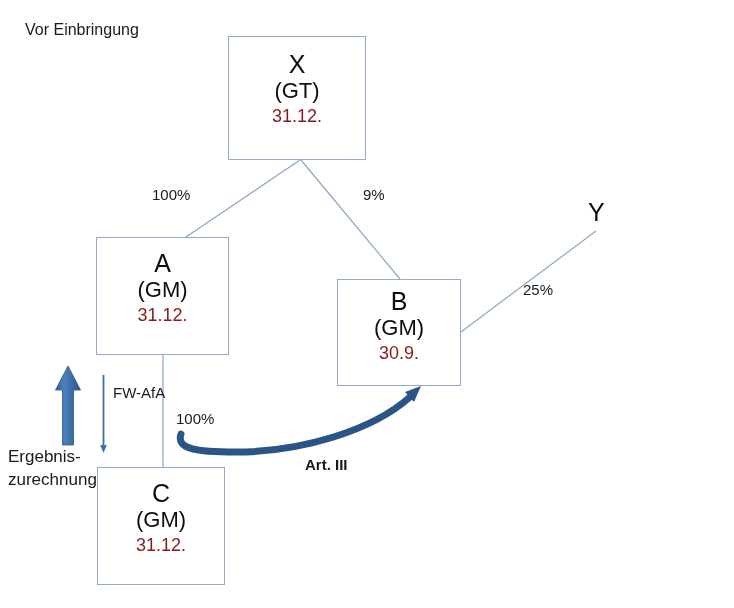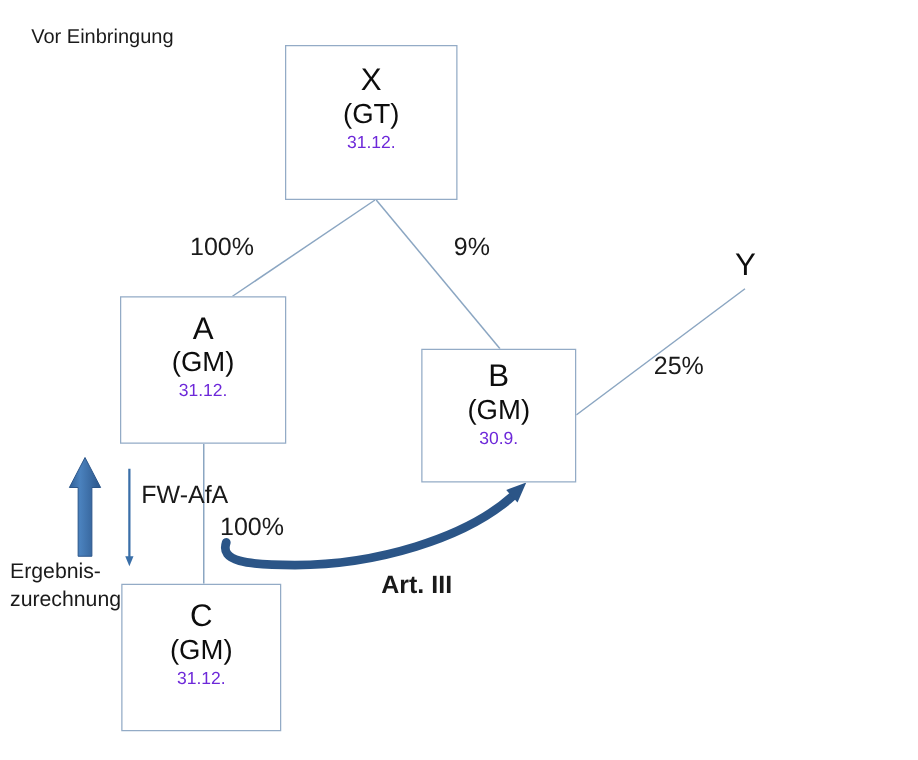--- a/index.html
+++ b/index.html
@@ -39,27 +39,27 @@
     line-height: 1.05;
     color: #0d0d0d;
     font-weight: 400;
   }
   .node-sub {
     font-size: 22px;
     line-height: 1.25;
     color: #0d0d0d;
   }
   .node-date {
-    font-size: 14px;
+    font-size: 18px;
     line-height: 1.25;
-    color: #6d28d9;
+    color: #7f1d1d;
   }
   .free-label {
     position: absolute;
-    font-size: 20px;
+    font-size: 15px;
     color: #1a1a1a;
     white-space: pre;
     line-height: 1.22;
   }
   .title-label {
     position: absolute;
     font-size: 16px;
     color: #1a1a1a;
     white-space: pre;
   }

